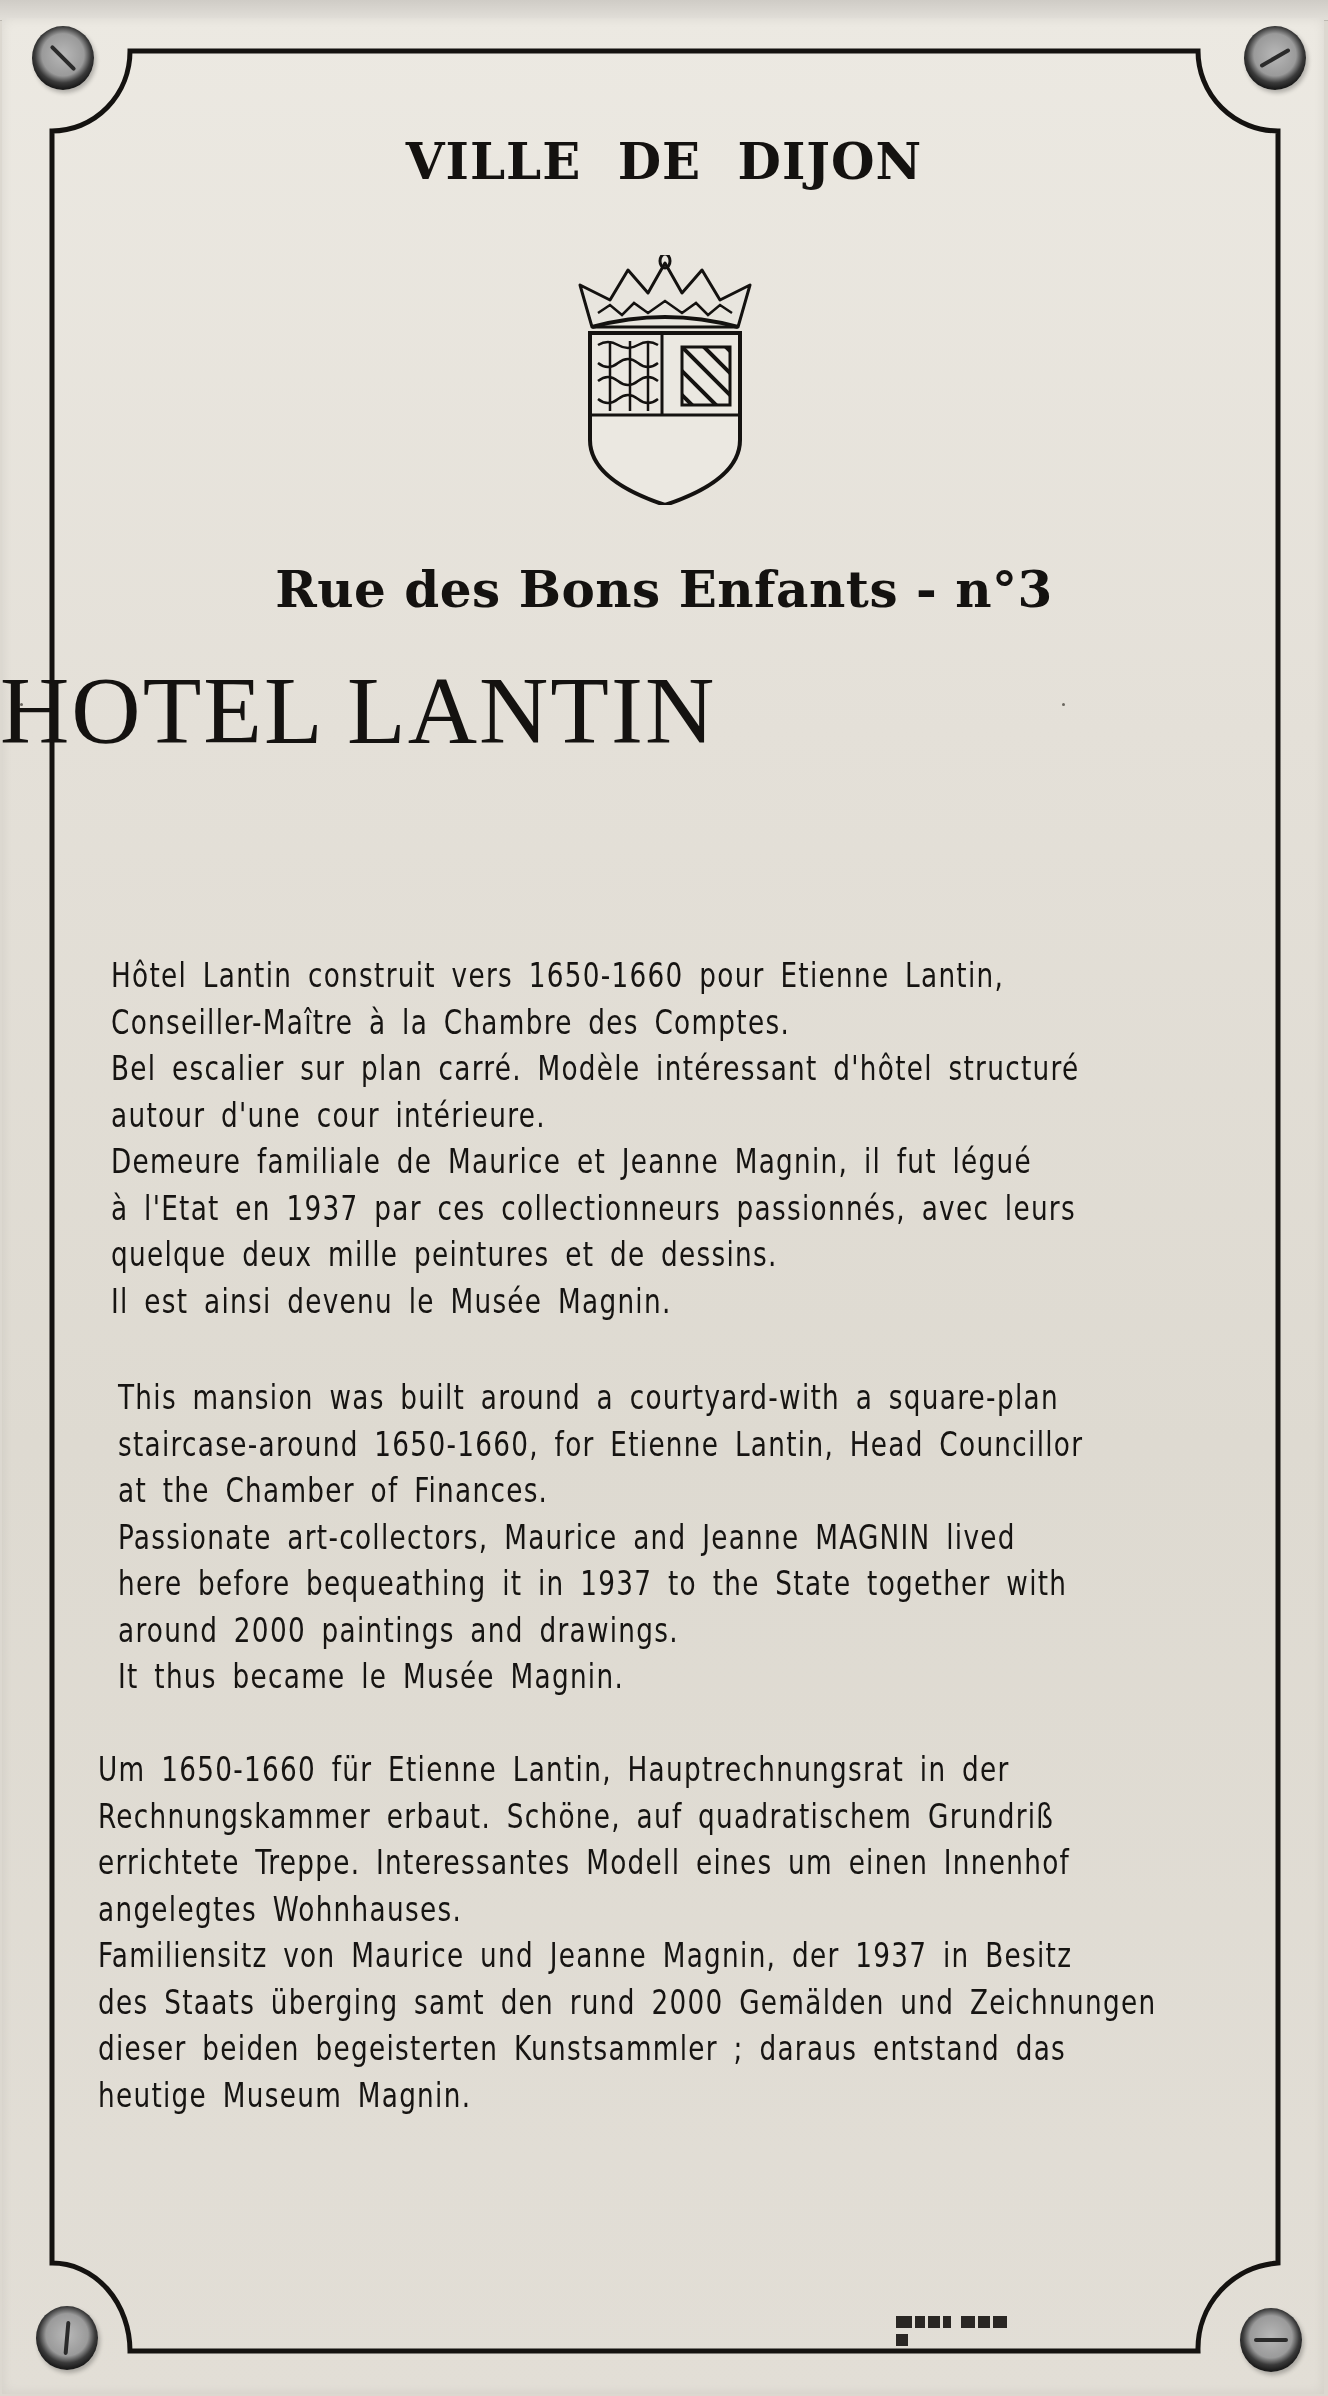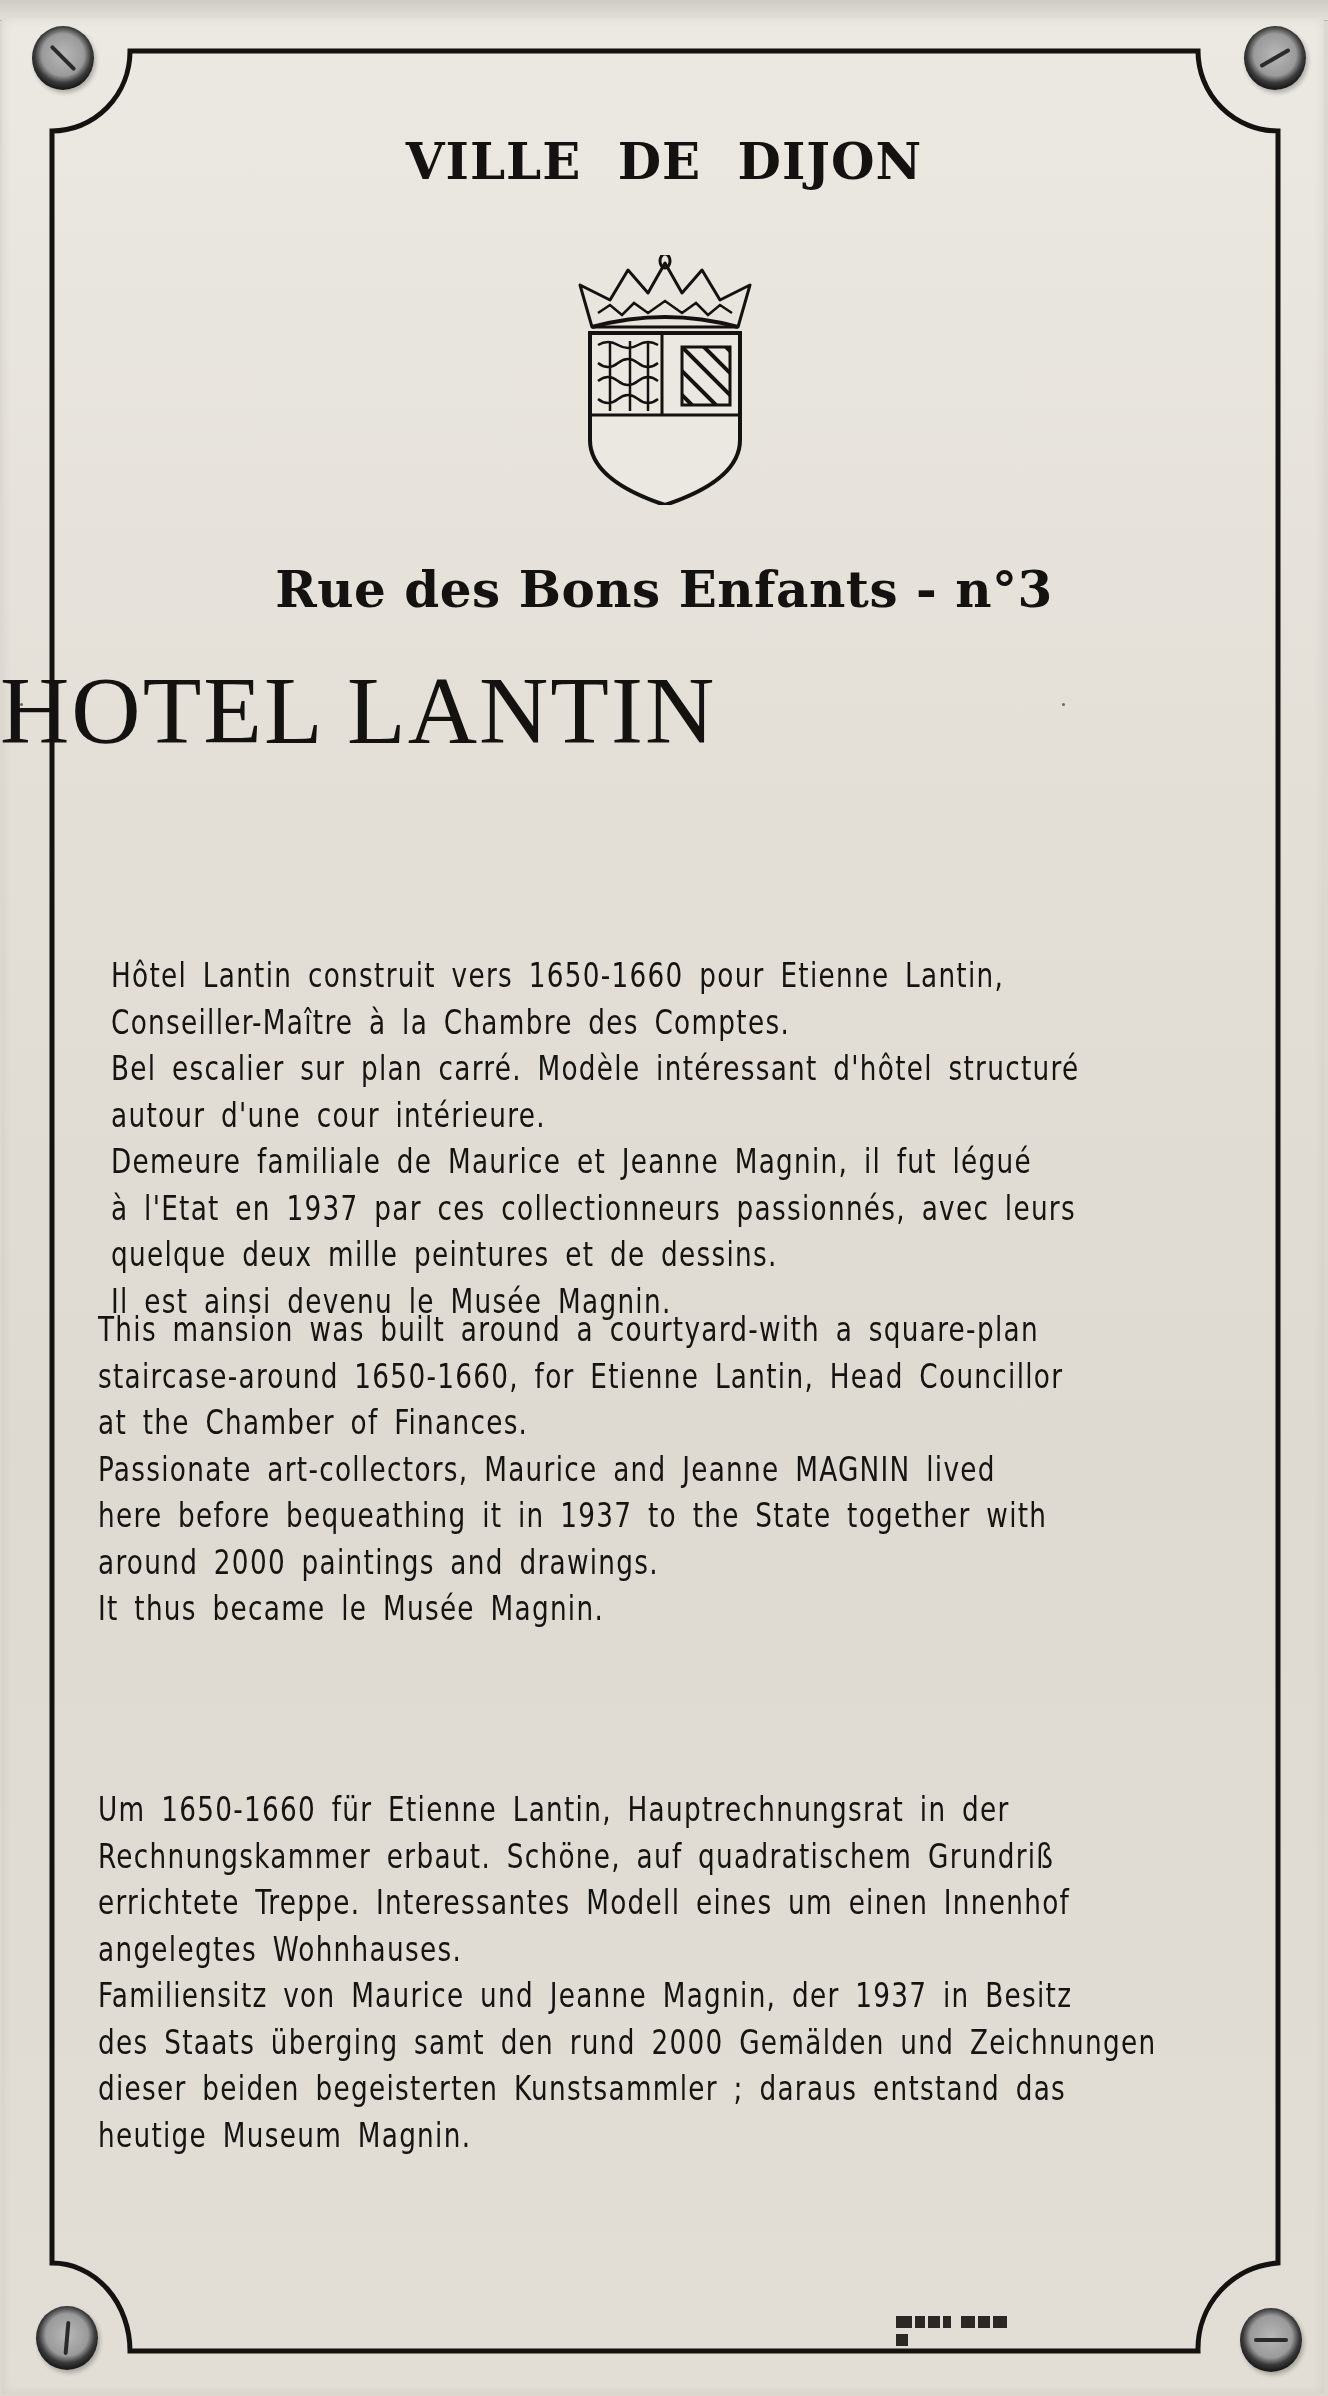--- a/index.html
+++ b/index.html
@@ -117,31 +117,31 @@
   <span class="line">Hôtel Lantin construit vers 1650-1660 pour Etienne Lantin,</span>
   <span class="line">Conseiller-Maître à la Chambre des Comptes.</span>
   <span class="line">Bel escalier sur plan carré. Modèle intéressant d'hôtel structuré</span>
   <span class="line">autour d'une cour intérieure.</span>
   <span class="line">Demeure familiale de Maurice et Jeanne Magnin, il fut légué</span>
   <span class="line">à l'Etat en 1937 par ces collectionneurs passionnés, avec leurs</span>
   <span class="line">quelque deux mille peintures et de dessins.</span>
   <span class="line">Il est ainsi devenu le Musée Magnin.</span>
 </div>
 
-<div class="body-text" style="top:1306px;">
+<div class="body-text" style="top:1374px;margin-left:20px;">
   <span class="line">This mansion was built around a courtyard-with a square-plan</span>
   <span class="line">staircase-around 1650-1660, for Etienne Lantin, Head Councillor</span>
   <span class="line">at the Chamber of Finances.</span>
   <span class="line">Passionate art-collectors, Maurice and Jeanne MAGNIN lived</span>
   <span class="line">here before bequeathing it in 1937 to the State together with</span>
   <span class="line">around 2000 paintings and drawings.</span>
   <span class="line">It thus became le Musée Magnin.</span>
 </div>
 
-<div class="body-text" style="top:1746px;margin-top:40px;">
+<div class="body-text" style="top:1746px;">
   <span class="line">Um 1650-1660 für Etienne Lantin, Hauptrechnungsrat in der</span>
   <span class="line">Rechnungskammer erbaut. Schöne, auf quadratischem Grundriß</span>
   <span class="line">errichtete Treppe. Interessantes Modell eines um einen Innenhof</span>
   <span class="line">angelegtes Wohnhauses.</span>
   <span class="line">Familiensitz von Maurice und Jeanne Magnin, der 1937 in Besitz</span>
   <span class="line">des Staats überging samt den rund 2000 Gemälden und Zeichnungen</span>
   <span class="line">dieser beiden begeisterten Kunstsammler ; daraus entstand das</span>
   <span class="line">heutige Museum Magnin.</span>
 </div>
 

